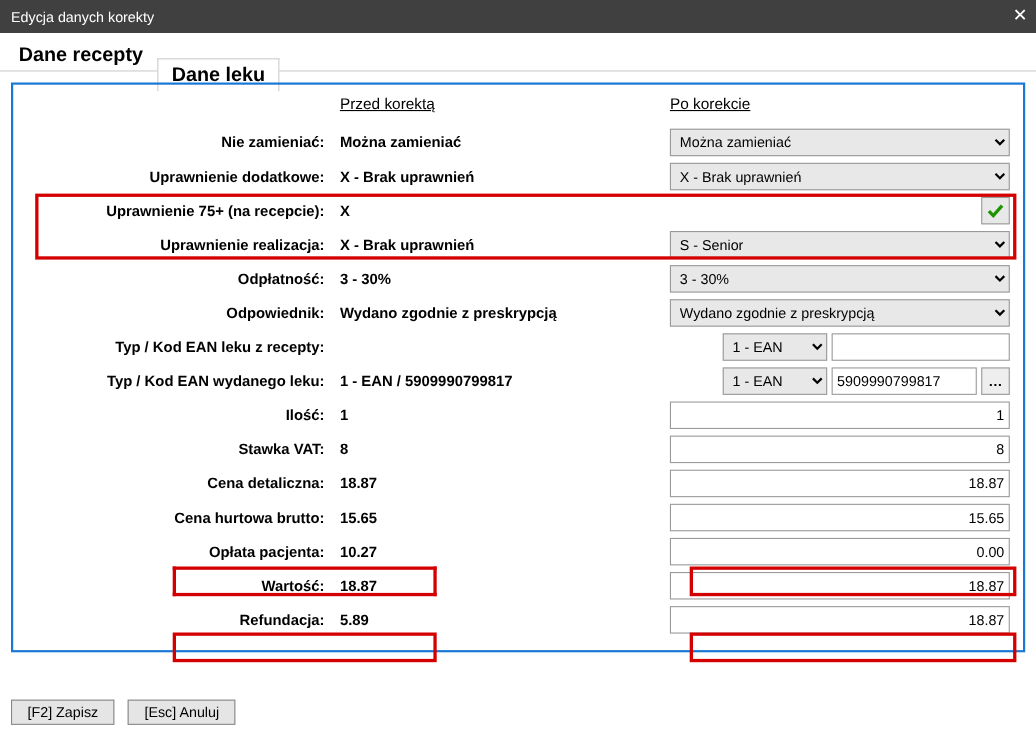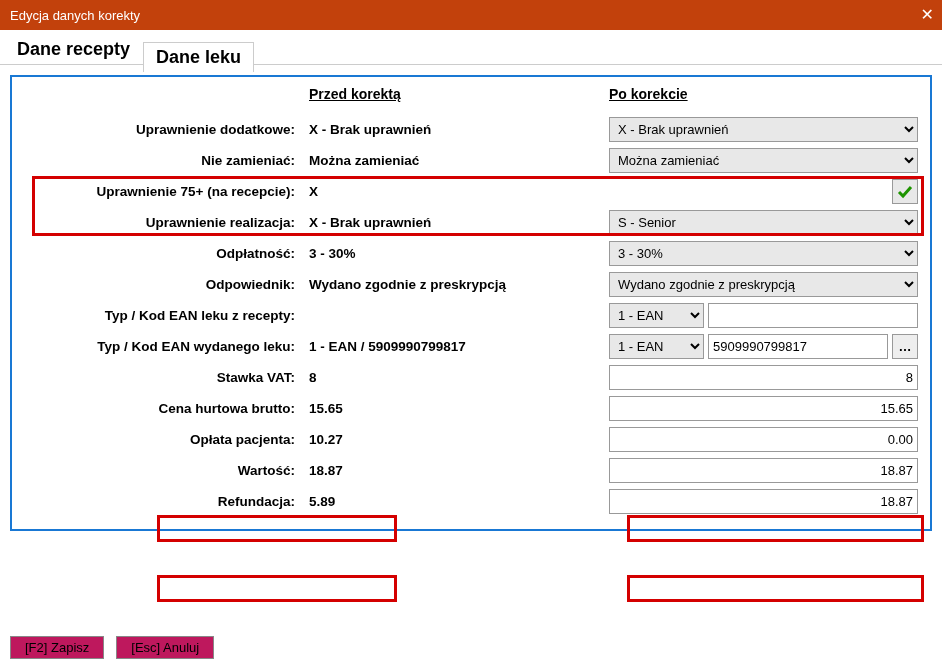--- a/index.html
+++ b/index.html
@@ -6,21 +6,21 @@
   body {
     font-family: "Segoe UI", Tahoma, Arial, sans-serif;
     font-size: 13px;
     background: #fff;
     width: 942px;
     height: 667px;
     overflow: hidden;
     color: #000;
   }
   .titlebar {
-    background: #c2410c;
+    background: #404040;
     color: #fff;
     height: 30px;
     display: flex;
     align-items: center;
     justify-content: space-between;
     padding: 0 8px 0 10px;
     font-size: 13px;
   }
   .titlebar .close {
     font-size: 16px;
@@ -37,21 +37,21 @@
     font-weight: bold;
     font-size: 18px;
     border: 1px solid transparent;
     border-bottom: none;
     cursor: pointer;
   }
   .tab.active {
     border-color: #ccc;
     background: #fff;
     position: relative;
-    top: 8px;
+    top: 19px;
   }
   .content {
     border: 2px solid #1978d4;
     margin: 10px;
     padding: 6px 6px 12px 6px;
     position: relative;
   }
   .grid {
     width: 100%;
     border-collapse: collapse;
@@ -70,40 +70,40 @@
   }
   .col-before {
     width: 300px;
     font-weight: bold;
     font-size: 13.5px;
   }
   .col-after {
     text-align: left;
   }
   .headers td {
-    font-weight: bold;
+    font-weight: normal;
     text-decoration: underline;
     font-size: 14px;
     padding-bottom: 12px !important;
   }
   select, input[type=text] {
     font-family: inherit;
     font-size: 13px;
     padding: 2px 4px;
     border: 1px solid #999;
     background: #e8e8e8;
     width: 100%;
     height: 25px;
   }
   input[type=text] {
     background: #fff;
   }
   input[type=text].right { text-align: right; }
   .input-combo { display: flex; gap: 4px; }
-  .input-combo select { width: 95px; flex: 0 0 95px; }
+  .input-combo select { width: 95px; flex: 0 0 95px; margin-left: 48px; }
   .input-combo input { flex: 1; background:#fff;}
   .input-combo .dots {
     width: 26px; flex: 0 0 26px; height:25px;
     border:1px solid #999; background:#eee;
     display:flex; align-items:center; justify-content:center;
     font-weight:bold; cursor:pointer;
   }
   .checkbtn {
     width: 26px; height: 25px;
     border:1px solid #999; background:#e8e8e8;
@@ -123,21 +123,21 @@
   .hl-before-3 { position:absolute; border:3px solid #d40000; left:145px; width:240px; top:498px; height:27px;}
   .hl-after-3  { position:absolute; border:3px solid #d40000; right:6px;  width:297px; top:498px; height:27px;}
   .footer {
     position: absolute;
     left: 10px; bottom: 8px;
     display:flex; gap:12px;
   }
   .footer button {
     font-family: inherit; font-size:13px;
     padding: 3px 14px;
-    border:1px solid #888; background:#be185d; cursor:pointer;
+    border:1px solid #888; background:#e5e5e5; cursor:pointer;
   }
 </style>
 </head>
 <body>
 
 <div class="titlebar">
   <span>Edycja danych korekty</span>
   <span class="close">✕</span>
 </div>
 
@@ -149,28 +149,28 @@
 <div class="content">
   <table class="grid">
     <tbody>
         <tr class="headers">
       <td class="col-label"></td>
       <td class="col-before">Przed korektą</td>
       <td class="col-after">Po korekcie</td>
     </tr>
 
     <tr>
+      <td class="col-label">Nie zamieniać:</td>
+      <td class="col-before">Można zamieniać</td>
+      <td class="col-after"><select><option>Można zamieniać</option></select></td>
+    </tr>
+    <tr>
       <td class="col-label">Uprawnienie dodatkowe:</td>
       <td class="col-before">X - Brak uprawnień</td>
       <td class="col-after"><select><option>X - Brak uprawnień</option></select></td>
-    </tr>
-    <tr>
-      <td class="col-label">Nie zamieniać:</td>
-      <td class="col-before">Można zamieniać</td>
-      <td class="col-after"><select><option>Można zamieniać</option></select></td>
     </tr>
     <tr>
       <td class="col-label">Uprawnienie 75+ (na recepcie):</td>
       <td class="col-before">X</td>
       <td class="col-after">
         <div class="checkbtn">
           <svg viewBox="0 0 16 16">
                 <path d="M2 8 L6 12 L14 3" stroke="#1e9400" stroke-width="3" fill="none"></path>
               </svg>
         </div>
@@ -206,23 +206,33 @@
       <td class="col-before">1 - EAN / 5909990799817</td>
       <td class="col-after">
         <div class="input-combo">
           <select><option>1 - EAN</option></select>
           <input type="text" value="5909990799817" style="">
           <div class="dots">…</div>
         </div>
       </td>
     </tr>
     <tr>
+      <td class="col-label">Ilość:</td>
+      <td class="col-before">1</td>
+      <td class="col-after"><input type="text" class="right" value="1" style=""></td>
+    </tr>
+    <tr>
       <td class="col-label">Stawka VAT:</td>
       <td class="col-before">8</td>
       <td class="col-after"><input type="text" class="right" value="8" style=""></td>
+    </tr>
+    <tr>
+      <td class="col-label">Cena detaliczna:</td>
+      <td class="col-before">18.87</td>
+      <td class="col-after"><input type="text" class="right" value="18.87" style=""></td>
     </tr>
     <tr>
       <td class="col-label">Cena hurtowa brutto:</td>
       <td class="col-before">15.65</td>
       <td class="col-after"><input type="text" class="right" value="15.65" style=""></td>
     </tr>
     <tr>
       <td class="col-label">Opłata pacjenta:</td>
       <td class="col-before">10.27</td>
       <td class="col-after"><input type="text" class="right" value="0.00" style=""></td>

